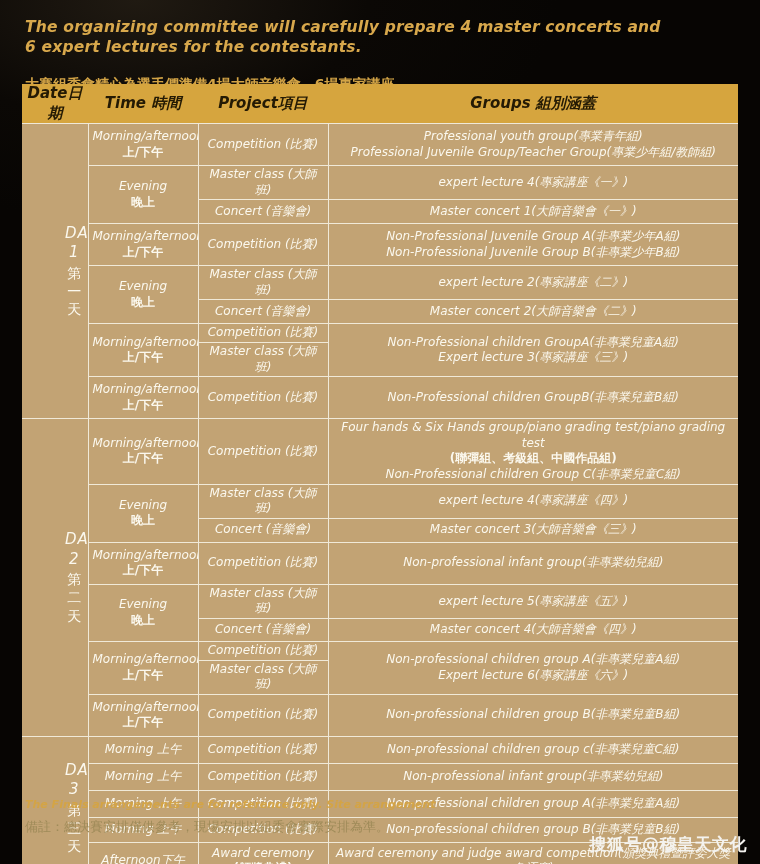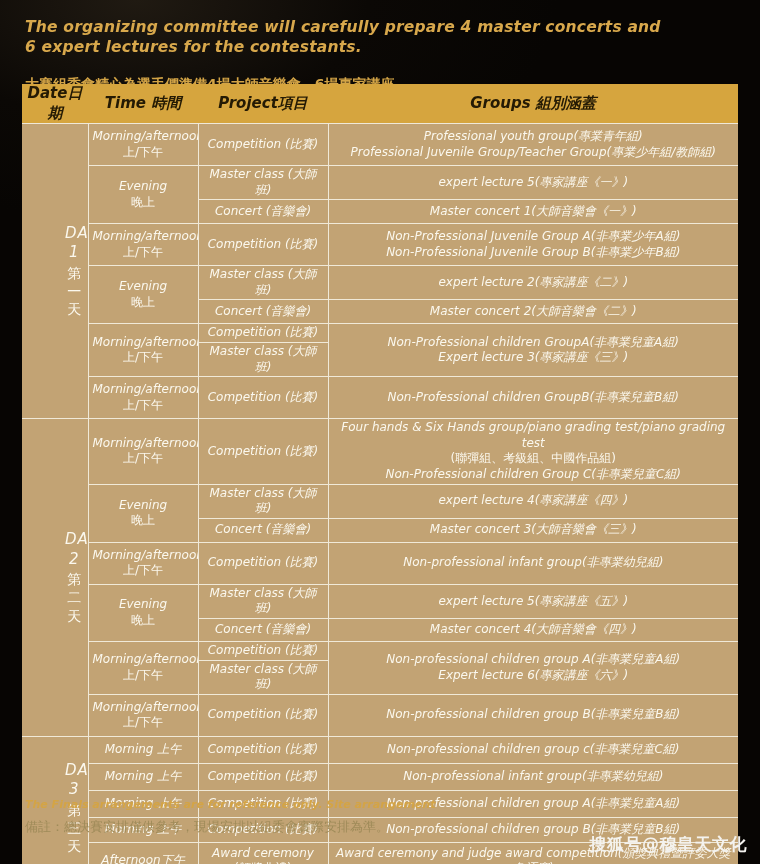--- a/index.html
+++ b/index.html
@@ -30,21 +30,21 @@
   }
   tr.head td {
     border:none; background:#d6a53e; color:#241a04;
     font-size:15px; font-weight:bold; font-style:italic;
     height:22px; padding:0 2px;
   }
   td.col-date { border-left:none;padding-left:43px; }
   td.col-groups { border-right:none; }
   .day-en { font-size:15px; letter-spacing:1px; }
   .day-zh { font-style:normal; font-size:14px; margin-top:1px; }
-  .zh-line { font-style:normal; }
+  .zh-line { font-style:normal;font-weight:bold; }
   .h23 td, td.h23 { height:23px; }
   .h24 { height:24px; }
   .h25 { height:25px; }
   .h27 { height:27px; }
   .h38 { height:38px; }
   .h42 { height:42px; }
   .h52 { height:52px; }
   
   .footer-block { position:absolute; left:25px; top:798px; }
   .footer-en { color:#d4a445; font-size:11px; font-weight:bold; font-style:italic; line-height:1.32; }
@@ -96,21 +96,21 @@
           <div>Professional youth group(專業青年組)</div>
           <div>Professional Juvenile Group/Teacher Group(專業少年組/教師組)</div>
         </td>
       </tr>
       <tr>
         <td class="h24" rowspan="2">
           <div>Evening</div>
           <div class="zh-line">晚上</div>
         </td>
         <td>Master class (大師班)</td>
-        <td class="col-groups">expert lecture 5(專家講座《一》)</td>
+        <td class="col-groups">expert lecture 4(專家講座《一》)</td>
       </tr>
       <tr>
         <td class="h24">Concert (音樂會)</td>
         <td class="col-groups">Master concert 1(大師音樂會《一》)</td>
       </tr>
       <tr>
         <td class="h42">
           <div>Morning/afternoon</div>
           <div class="zh-line">上/下午</div>
         </td>

